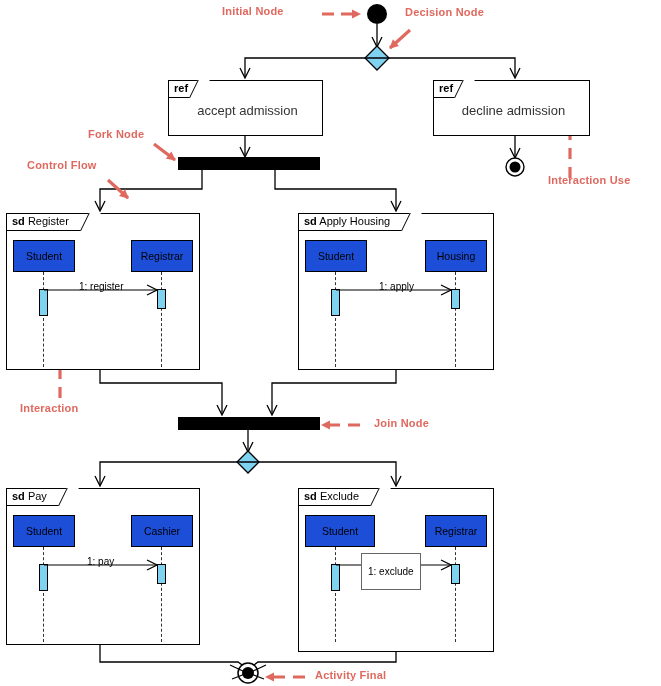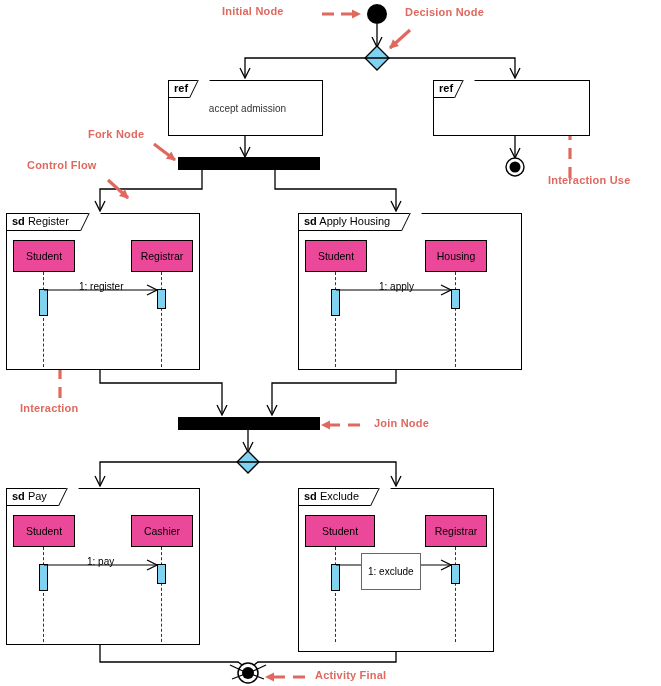--- a/index.html
+++ b/index.html
@@ -50,28 +50,28 @@
     border-left:1.5px solid #000;
     box-sizing:border-box;
     transform:skewX(-26deg);
     transform-origin:bottom left;
   }
   .ref-body{
     position:absolute;
     left:4px;right:0;
     top:20px;
     text-align:center;
-    font-size:10px;
+    font-size:13px;
     color:#333;
   }
 
   
   .lifeline-head{
     position:absolute;
-    background:#ec4899;
+    background:#1d4ed8;
     border:1.5px solid #000;
     box-sizing:border-box;
     text-align:center;
     font-size:10.5px;
     line-height:30px;
     color:#000;
     height:32px;
   }
   .lifeline-line{
     position:absolute;
@@ -183,20 +183,21 @@
     <div class="frame-tab">
       <span class="kw">ref</span>
     </div>
     <div class="ref-body" style="top:22px;">accept admission</div>
   </div>
 
   <div class="frame" style="left:433px;top:80px;width:157px;height:56px;">
     <div class="frame-tab">
       <span class="kw">ref</span>
     </div>
+    <div class="ref-body" style="top:22px;">decline admission</div>
   </div>
 
   <div class="frame" style="left:6px;top:213px;width:194px;height:157px;">
     <div class="frame-tab" style="padding-right:22px;">
       <span class="kw">sd</span>
       <span>Register</span>
     </div>
     <div class="lifeline-head" style="left:6px;top:26px;width:62px;">Student</div>
     <div class="lifeline-line" style="left:36px;top:58px;height:95px;"></div>
     <div class="activation" style="left:32px;top:75px;height:27px;"></div>
@@ -209,21 +210,21 @@
       <defs>
           <marker id="m1" markerWidth="12" markerHeight="12" refX="11" refY="6" orient="auto" markerUnits="userSpaceOnUse">
         <path d="M1,1 L11,6 L1,11" fill="none" stroke="#000" stroke-width="1.2"></path>
           </marker>
         </defs>
       <line x1="37" y1="76" x2="150" y2="76" stroke="#000" stroke-width="1.2" marker-end="url(#m1)"></line>
     </svg>
     <div class="msg-label" style="left:72px;top:59px;">1: register</div>
   </div>
 
-  <div class="frame" style="left:298px;top:213px;width:224px;height:157px;">
+  <div class="frame" style="left:298px;top:213px;width:196px;height:157px;">
     <div class="frame-tab" style="padding-right:22px;">
       <span class="kw">sd</span>
       <span>Apply Housing</span>
     </div>
     <div class="lifeline-head" style="left:6px;top:26px;width:62px;">Student</div>
     <div class="lifeline-line" style="left:36px;top:58px;height:95px;"></div>
     <div class="activation" style="left:32px;top:75px;height:27px;"></div>
 
     <div class="lifeline-head" style="left:126px;top:26px;width:62px;">Housing</div>
     <div class="lifeline-line" style="left:156px;top:58px;height:95px;"></div>

